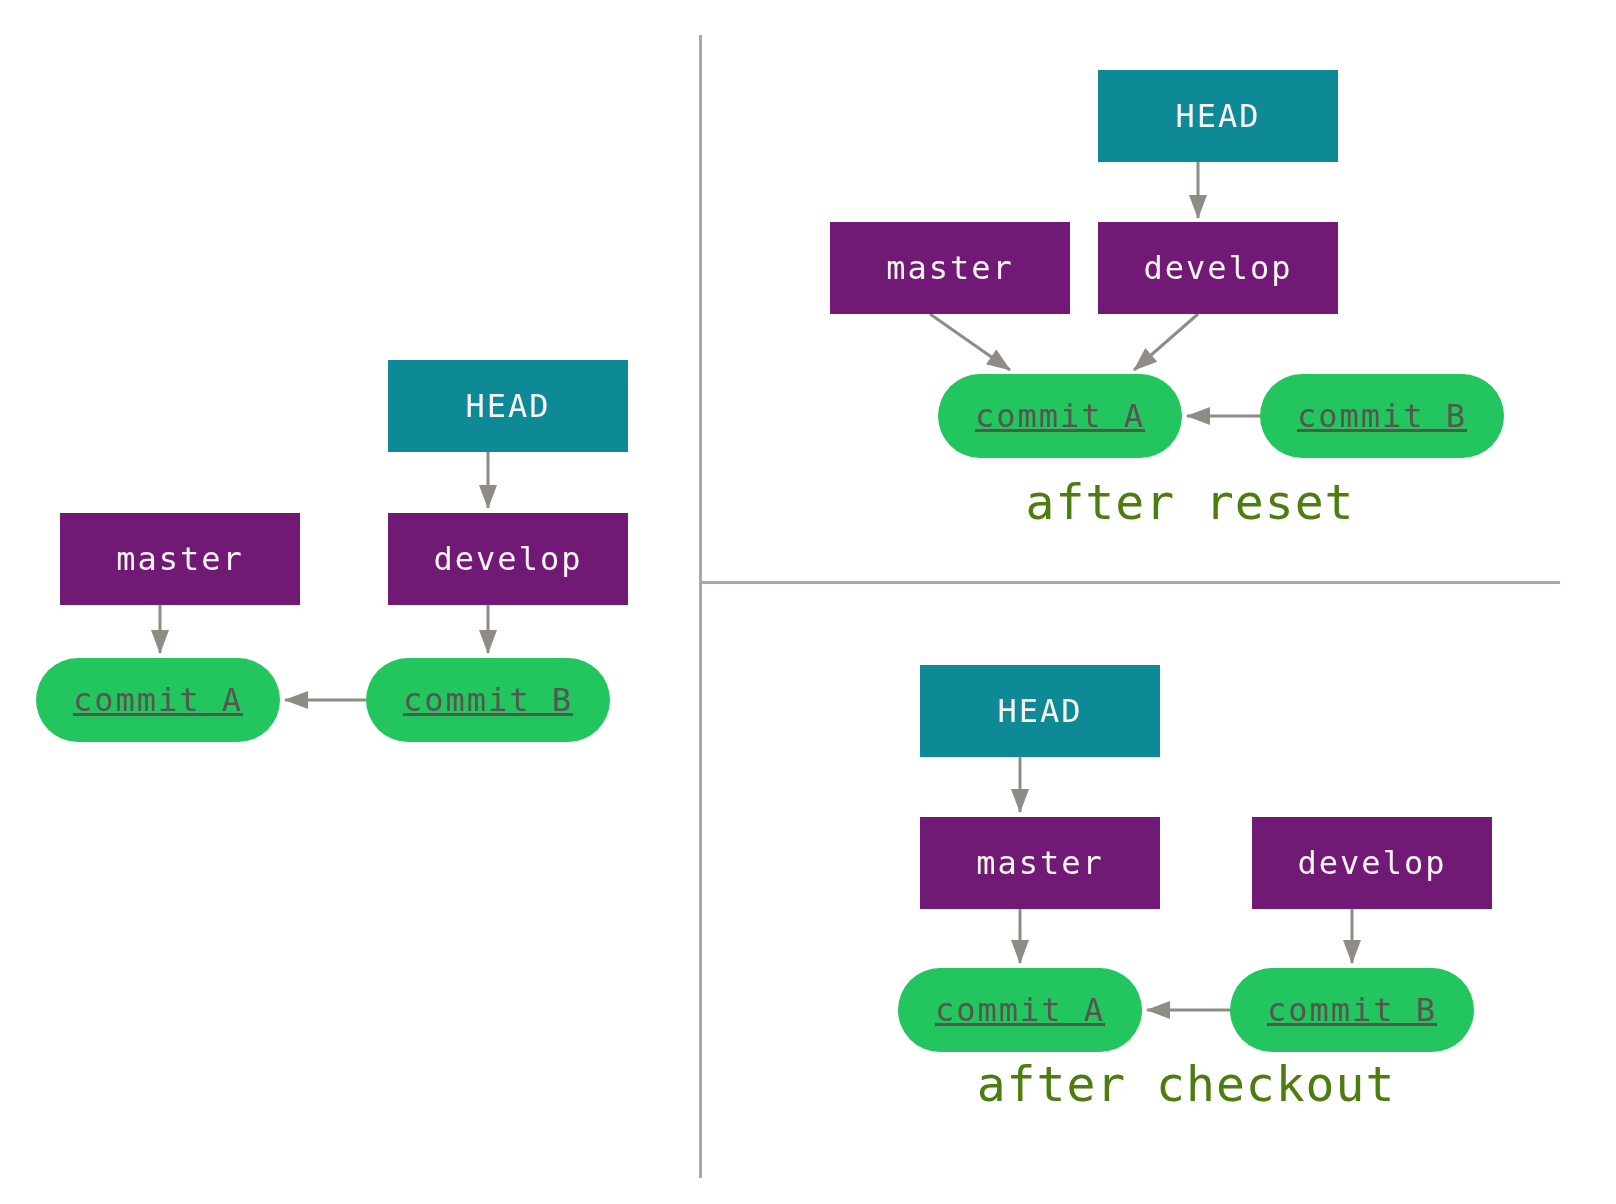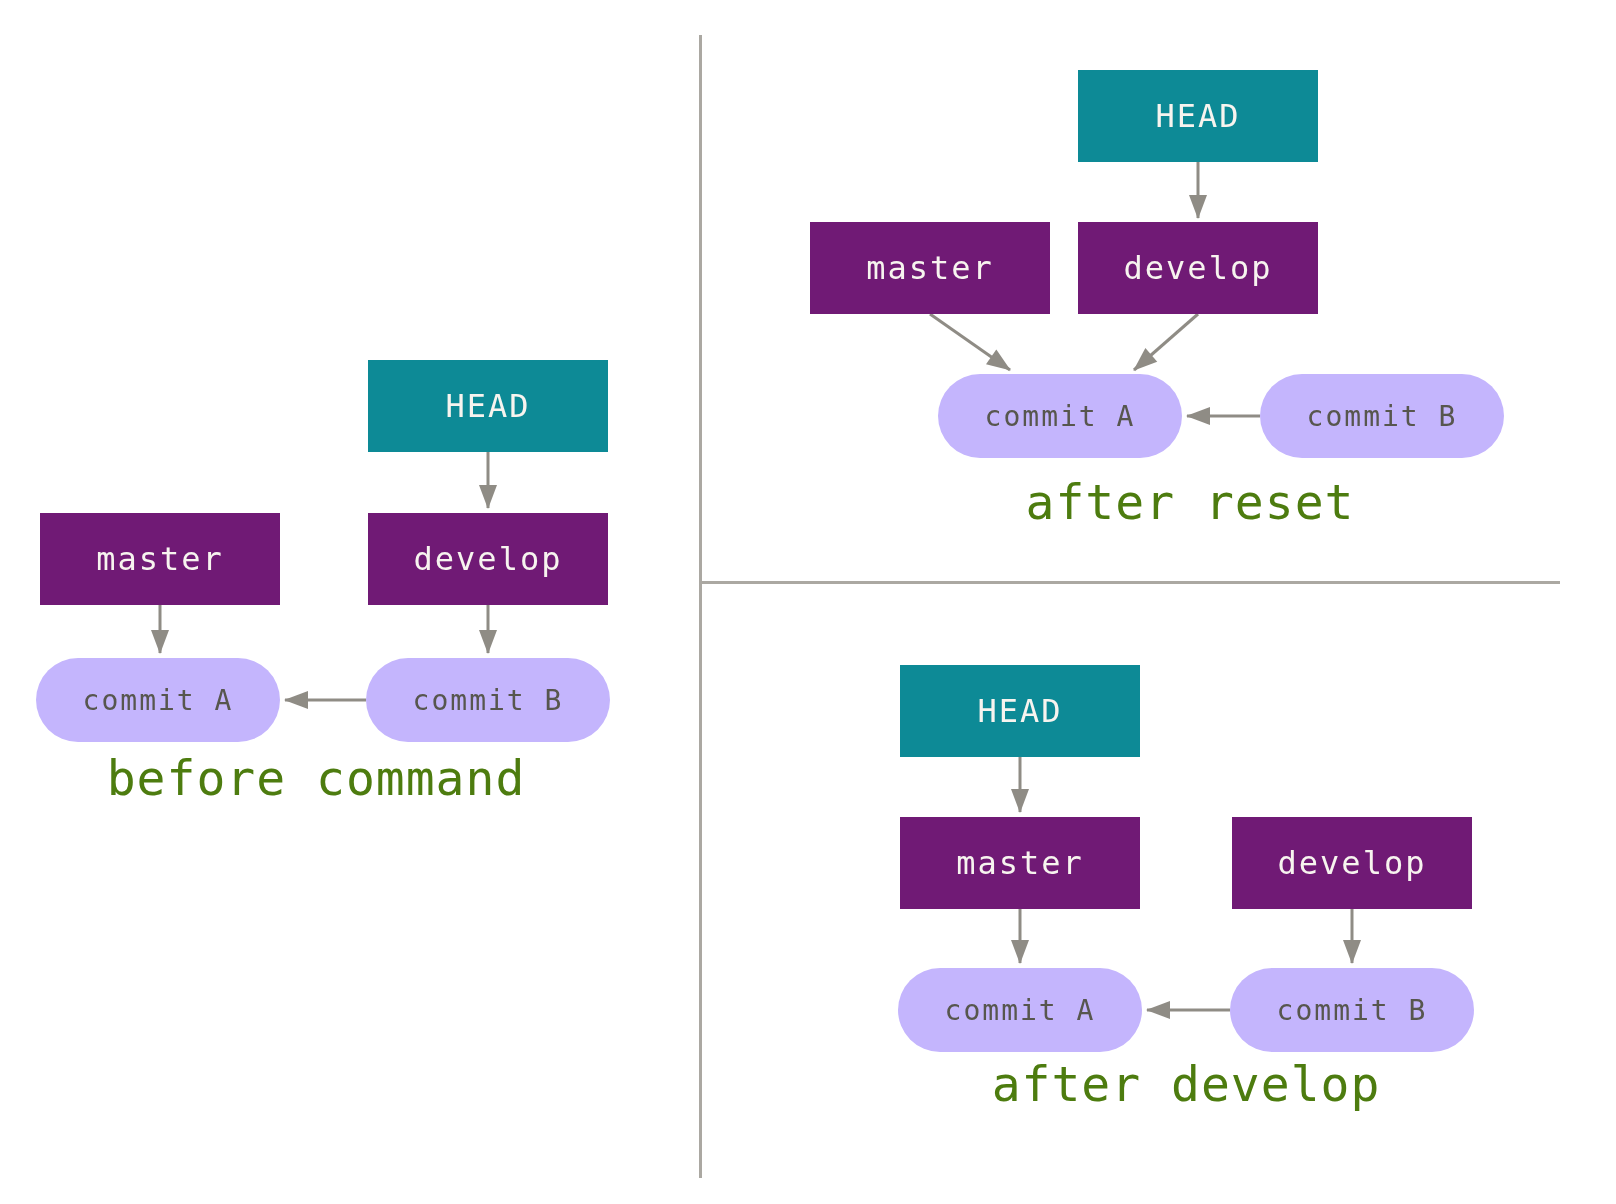--- a/index.html
+++ b/index.html
@@ -25,36 +25,38 @@
     position: absolute;
     width: 240px;
     height: 92px;
     display: flex;
     align-items: center;
     justify-content: center;
     color: #f7f4ef;
     font-size: 32px;
     letter-spacing: 2px;
     white-space: nowrap;
+    margin-left: 20px;
   }
   .teal  { background: #0d8a96; }
   .orange{ background: #701a75; }
   .pill {
     position: absolute;
     width: 244px;
     height: 84px;
-    background: #c4b5fd;
+    background: #22c55e;
     border-radius: 42px;
     display: flex;
     align-items: center;
     justify-content: center;
     color: #57564e;
-    font-size: 28px;
+    font-size: 32px;
     letter-spacing: 2px;
     white-space: nowrap;
+    text-decoration: underline;
   }
   .caption {
     position: absolute;
     width: 550px;
     text-align: center;
     color: #4d7c0f;
     font-size: 48px;
     letter-spacing: 1px;
     white-space: nowrap;
   }
@@ -94,29 +96,28 @@
   </svg>
 
   <div class="divider v" style="left:699px; top:35px; height:1143px;"></div>
   <div class="divider h" style="left:700px; top:581px; width:860px;"></div>
 
   <div class="box teal" style="left:368px; top:360px;">HEAD</div>
   <div class="box orange" style="left:40px;  top:513px;">master</div>
   <div class="box orange" style="left:368px; top:513px;">develop</div>
   <div class="pill" style="left:36px;  top:658px;">commit A</div>
   <div class="pill" style="left:366px; top:658px;">commit B</div>
-  <div class="caption" style="left:41px;  top:750px;">before command</div>
 
   <div class="box teal" style="left:1078px; top:70px;">HEAD</div>
   <div class="box orange" style="left:810px;  top:222px;">master</div>
   <div class="box orange" style="left:1078px; top:222px;">develop</div>
   <div class="pill" style="left:938px;  top:374px;">commit A</div>
   <div class="pill" style="left:1260px; top:374px;">commit B</div>
   <div class="caption" style="left:915px;  top:474px;">after reset</div>
 
   <div class="box teal" style="left:900px;  top:665px;">HEAD</div>
   <div class="box orange" style="left:900px;  top:817px;">master</div>
   <div class="box orange" style="left:1232px; top:817px;">develop</div>
   <div class="pill" style="left:898px;  top:968px;">commit A</div>
   <div class="pill" style="left:1230px; top:968px;">commit B</div>
-  <div class="caption" style="left:911px;  top:1056px;">after develop</div>
+  <div class="caption" style="left:911px;  top:1056px;">after checkout</div>
 
 </div>
 
 </body></html>

